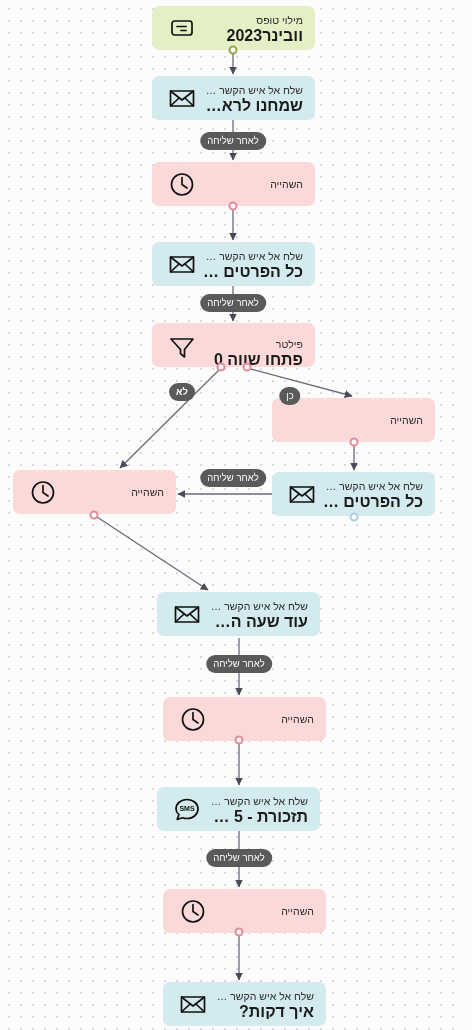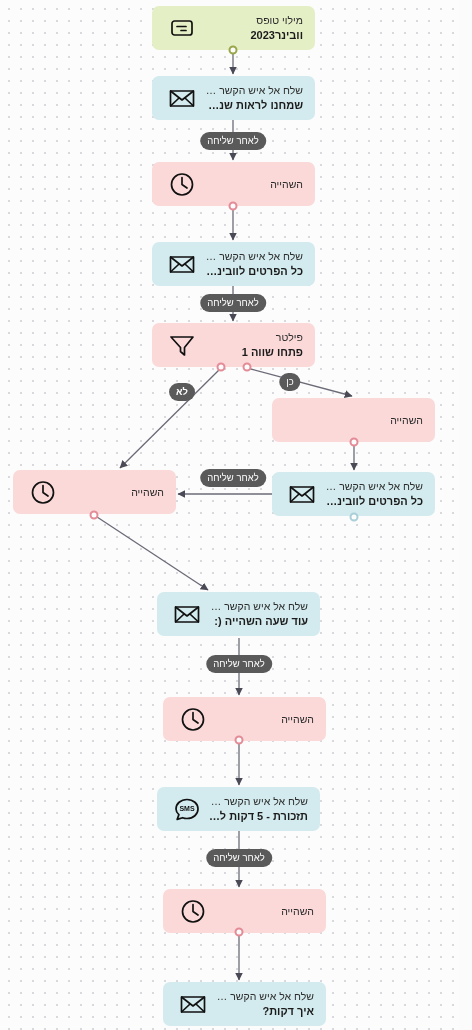--- a/index.html
+++ b/index.html
@@ -48,21 +48,21 @@
   }
   .node .n-title {
     font-size: 10.5px;
     color: #2b2b2b;
     line-height: 14px;
     white-space: nowrap;
     overflow: hidden;
     text-overflow: ellipsis;
   }
   .node .n-sub {
-    font-size: 11px;
+    font-size: 16px;
     font-weight: bold;
     color: #1b1b1b;
     line-height: 15px;
     white-space: nowrap;
     overflow: hidden;
     text-overflow: ellipsis;
     margin-top: 1px;
   }
   .node .n-icon {
     flex: 0 0 auto;
@@ -70,21 +70,21 @@
     height: 40px;
     display: flex;
     align-items: center;
     justify-content: center;
     margin-left: 2px;
   }
   .node.type-form  { background: #e5efc6; }
   .node.type-email { background: #d3ebee; }
   .node.type-sms   { background: #d3ebee; }
   .node.type-delay { background: #fbd9d9; gap: 32px; }
-  .node.type-filter{ background: #fbd9d9; }
+  .node.type-filter{ background: #fbd9d9; align-items: flex-end; }
 
   .port {
     position: absolute;
     width: 9px;
     height: 9px;
     border-radius: 50%;
     background: #fcfcfc;
     border: 2px solid #9aa64a;
     transform: translate(-50%, -50%);
     z-index: 6;
@@ -182,21 +182,21 @@
           <svg width="30" height="30" viewBox="0 0 30 30">
             <rect x="3.5" y="8" width="23" height="15" rx="0.8" stroke="#111" fill="none" stroke-width="1.7" stroke-linecap="round" stroke-linejoin="round"></rect>
             <path d="M3.5,8 L15,17 L26.5,8" stroke="#111" fill="none" stroke-width="1.7" stroke-linecap="round" stroke-linejoin="round"></path>
             <path d="M3.5,23 L11.5,15.5 M26.5,23 L18.5,15.5" stroke="#111" fill="none" stroke-width="1.7" stroke-linecap="round" stroke-linejoin="round"></path>
           </svg>
         </div>
       </div>
       <div class="node type-filter" style="left: 152px; top: 323px; width: 163px; height: 44px;">
         <div class="n-text">
           <div class="n-title">פילטר</div>
-          <div class="n-sub">פתחו שווה 1</div>
+          <div class="n-sub">פתחו שווה 0</div>
         </div>
         <div class="n-icon">
           <svg width="30" height="30" viewBox="0 0 30 30">
             <path d="M4,7 L26,7 L17.5,17.5 L17.5,25 L13.5,21.5 L13.5,17.5 Z" stroke="#111" fill="none" stroke-width="1.7" stroke-linecap="round" stroke-linejoin="round"></path>
           </svg>
         </div>
       </div>
       <div class="node type-delay" style="left: 272px; top: 398px; width: 163px; height: 44px;">
         <div class="n-text">
           <div class="n-title">השהייה</div>
@@ -296,19 +296,19 @@
       <div class="port pink" style="left: 354px; top: 442px;"></div>
       <div class="port blue" style="left: 354px; top: 517px;"></div>
       <div class="port pink" style="left: 94px; top: 515px;"></div>
       <div class="port pink" style="left: 239px; top: 740px;"></div>
       <div class="port pink" style="left: 239px; top: 932px;"></div>
     </div>
   <div id="label-group">
       <div class="elabel" style="left: 233px; top: 141px;">לאחר שליחה</div>
       <div class="elabel" style="left: 233px; top: 303px;">לאחר שליחה</div>
       <div class="elabel" style="left: 182px; top: 392px; font-weight: bold;">לא</div>
-      <div class="elabel" style="left: 290px; top: 382px;">כן</div>
+      <div class="elabel" style="left: 290px; top: 396px;">כן</div>
       <div class="elabel" style="left: 233px; top: 478px;">לאחר שליחה</div>
       <div class="elabel" style="left: 239px; top: 664px;">לאחר שליחה</div>
       <div class="elabel" style="left: 239px; top: 858px;">לאחר שליחה</div>
     </div>
 
 </div>
 
 </body></html>

